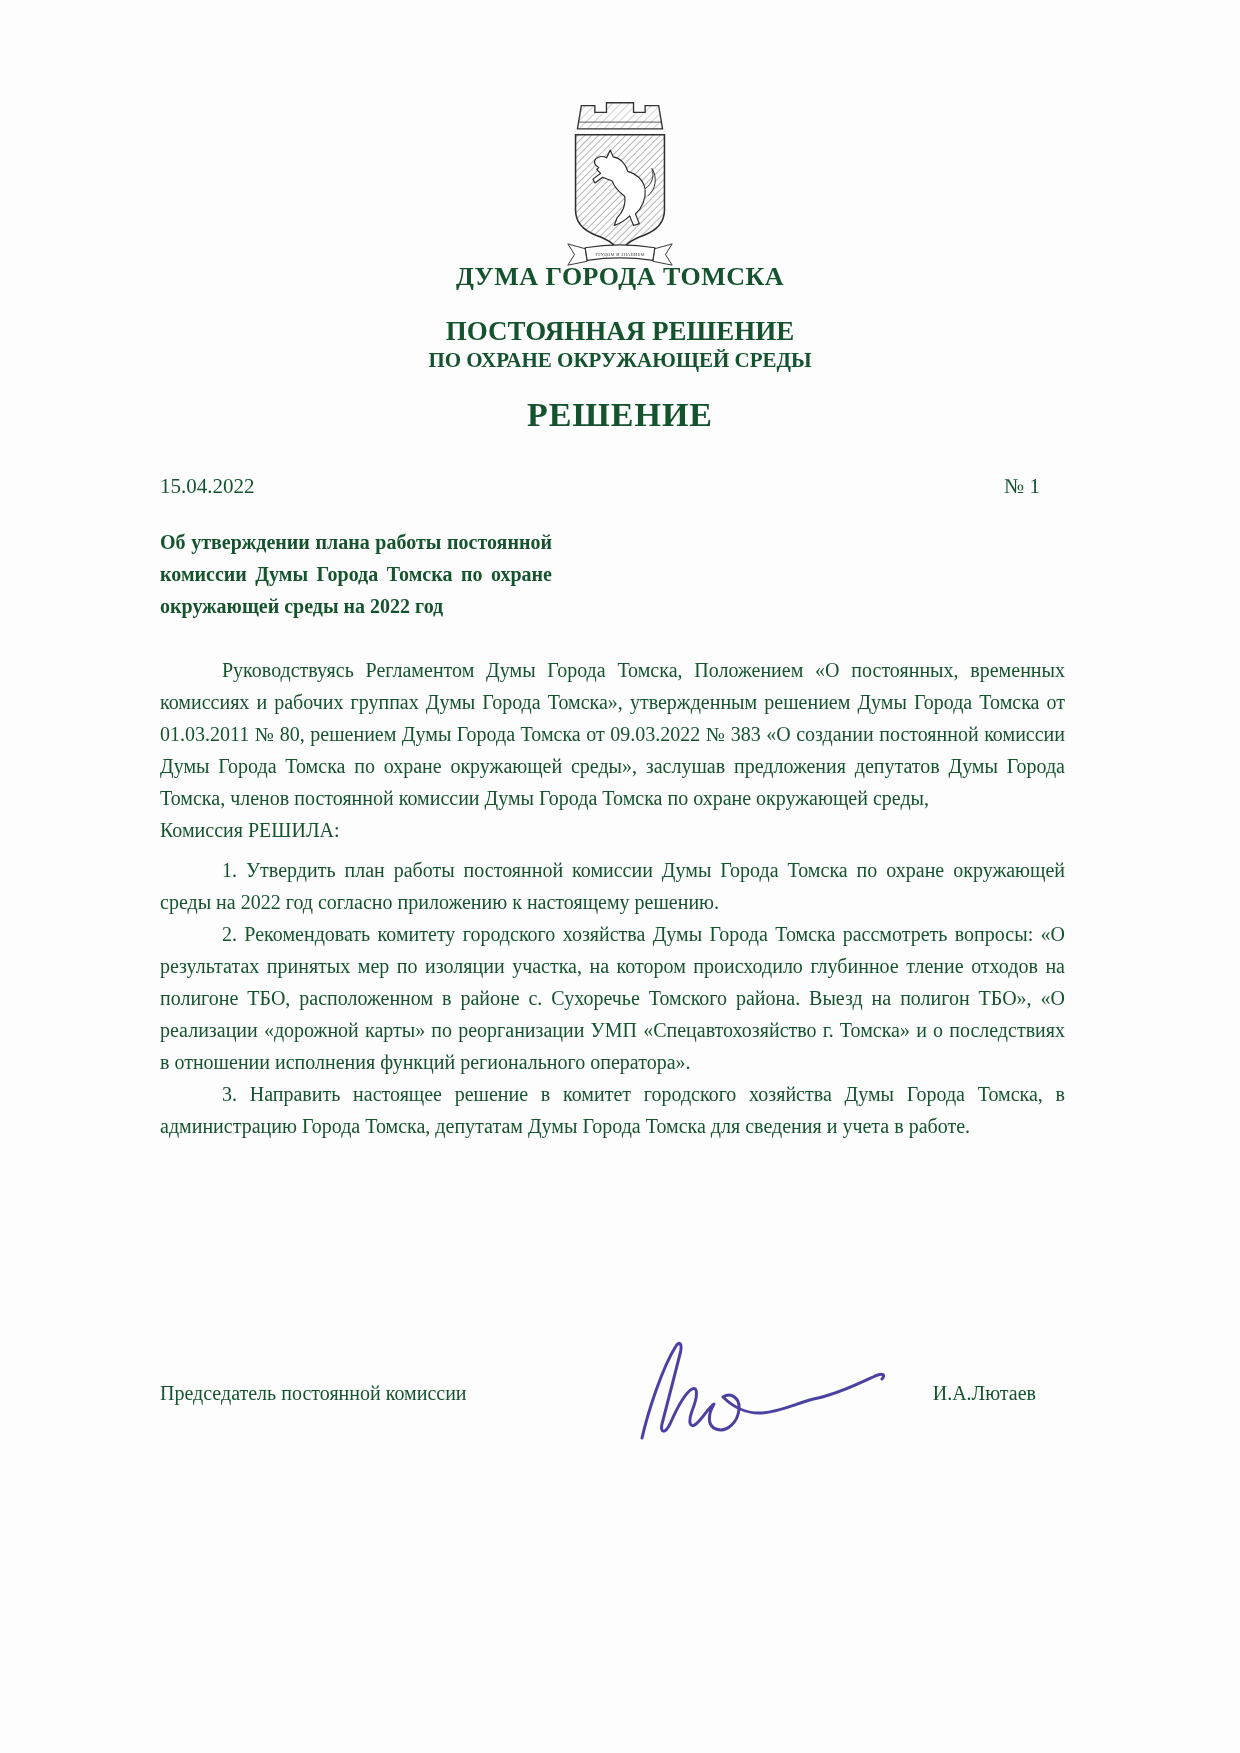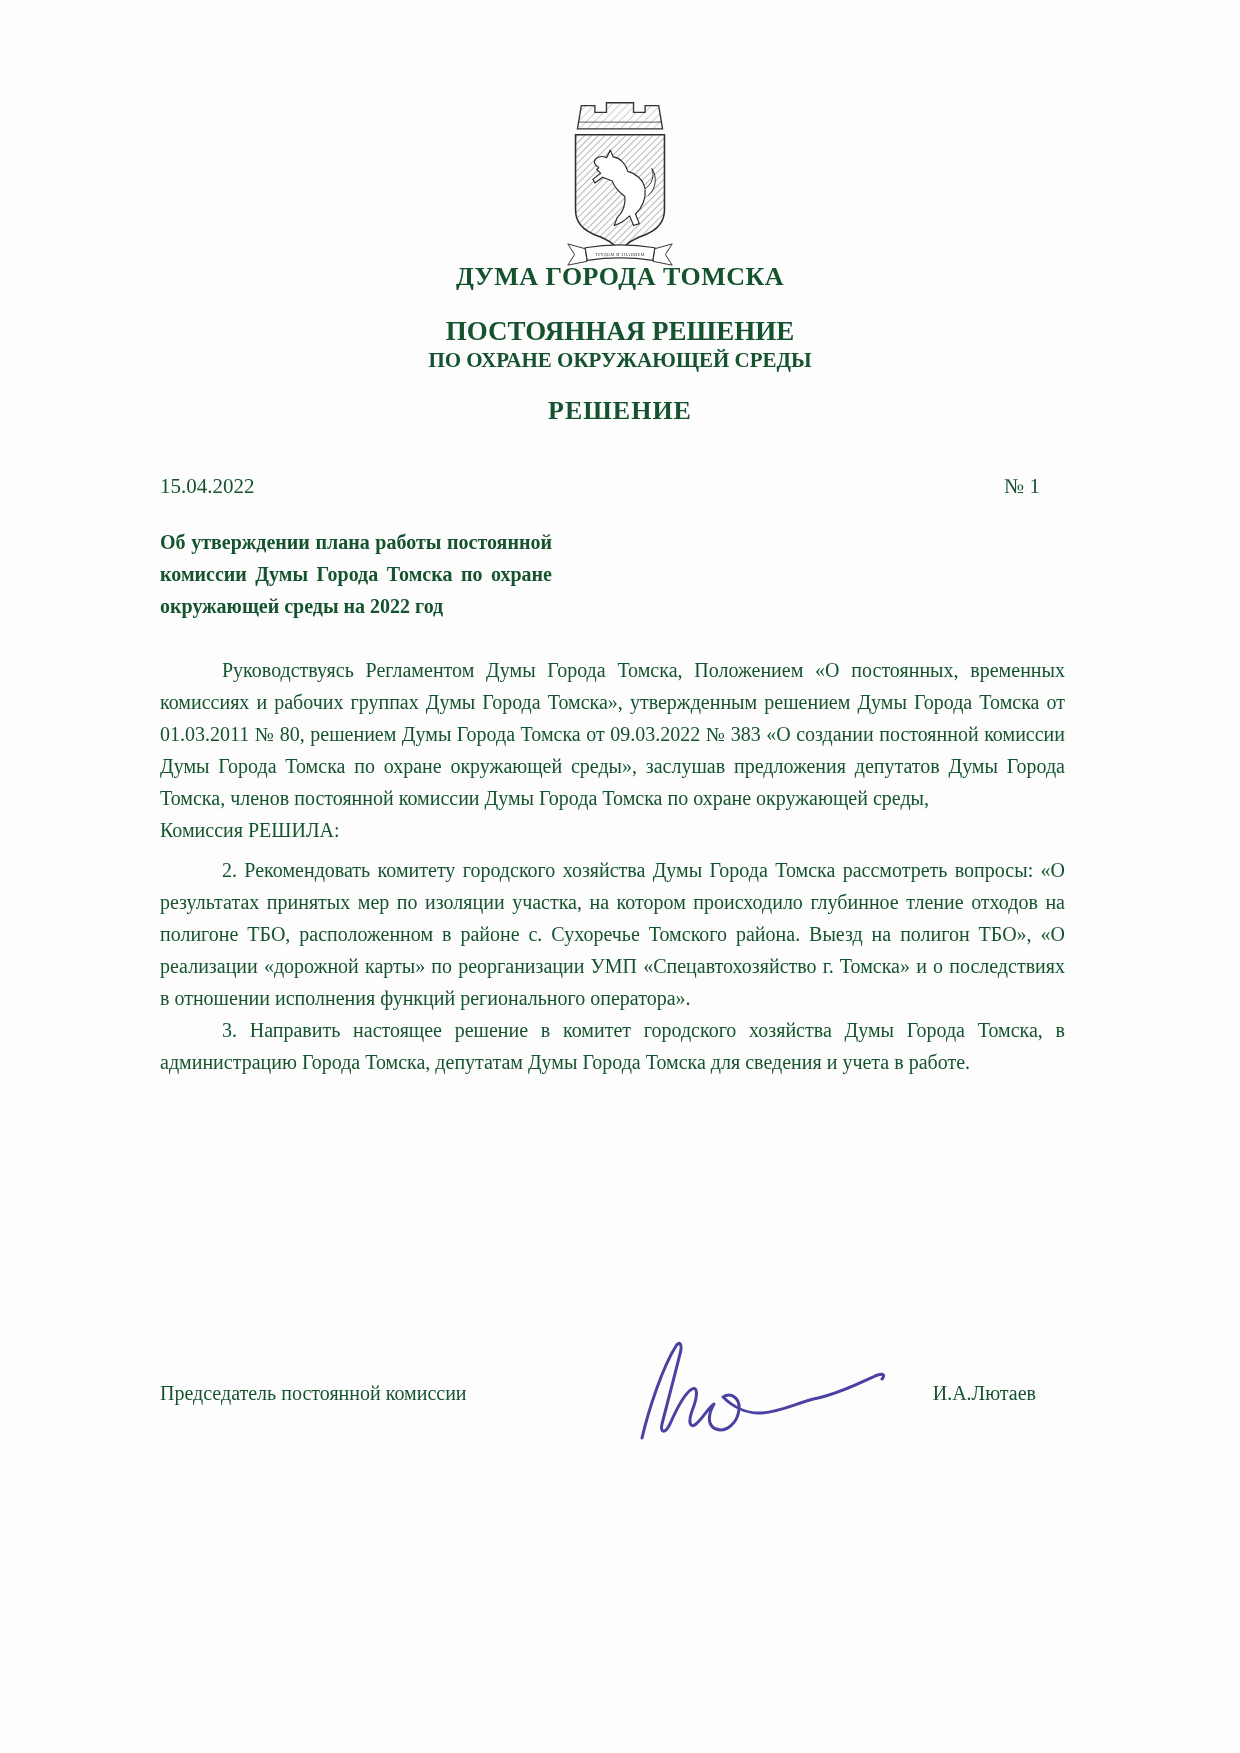--- a/index.html
+++ b/index.html
@@ -10,21 +10,21 @@
     background: #fdfdfd;
     font-family: "Liberation Serif", "DejaVu Serif", serif;
     color: #14532d;
     overflow: hidden;
   }
   .centered { position: absolute; left: 0; width: 100%; text-align: center; }
   .emblem-wrap { position: absolute; left: 562px; top: 96px; width: 116px; height: 174px; }
   .org-name   { top: 262px; font-size: 26px; font-weight: bold; letter-spacing: 0.5px; }
   .comm-line1 { top: 316px; font-size: 27px; font-weight: bold; }
   .comm-line2 { top: 348px; font-size: 21px; font-weight: bold; }
-  .doc-type   { top: 396px; font-size: 26px; font-weight: bold; letter-spacing: 1px; }
+  .doc-type   { top: 396px; font-size: 34px; font-weight: bold; letter-spacing: 1px; }
   .date-row {
     position: absolute; left: 160px; top: 474px; width: 880px;
     display: flex; justify-content: space-between; align-items: center;
     font-size: 21px;
   }
   .subject {
     position: absolute; left: 160px; top: 526px; width: 392px;
     font-size: 20px; font-weight: bold; line-height: 32px;
     text-align: justify;
   }
@@ -92,20 +92,21 @@
   <div class="date-row">
     <span>15.04.2022</span>
     <span>№ 1</span>
   </div>
 
   <div class="subject">Об утверждении плана работы постоянной комиссии Думы Города Томска по охране окружающей среды на 2022 год</div>
 
   <div class="body-text">
     <p>Руководствуясь Регламентом Думы Города Томска, Положением «О постоянных, временных комиссиях и рабочих группах Думы Города Томска», утвержденным решением Думы Города Томска от 01.03.2011 № 80, решением Думы Города Томска от 09.03.2022 № 383 «О создании постоянной комиссии Думы Города Томска по охране окружающей среды», заслушав предложения депутатов Думы Города Томска, членов постоянной комиссии Думы Города Томска по охране окружающей среды,</p>
     <p class="resolved-heading">Комиссия РЕШИЛА:</p>
+    <p>1. Утвердить план работы постоянной комиссии Думы Города Томска по охране окружающей среды на 2022 год согласно приложению к настоящему решению.</p>
     <p>2. Рекомендовать комитету городского хозяйства Думы Города Томска рассмотреть вопросы: «О результатах принятых мер по изоляции участка, на котором происходило глубинное тление отходов на полигоне ТБО, расположенном в районе с. Сухоречье Томского района. Выезд на полигон ТБО», «О реализации «дорожной карты» по реорганизации УМП «Спецавтохозяйство г. Томска» и о последствиях в отношении исполнения функций регионального оператора».</p>
     <p>3. Направить настоящее решение в комитет городского хозяйства Думы Города Томска, в администрацию Города Томска, депутатам Думы Города Томска для сведения и учета в работе.</p>
   </div>
 
   <div class="sig-row">
     <span>Председатель постоянной комиссии</span>
     <span>И.А.Лютаев</span>
   </div>
 
   <svg class="signature-svg" viewBox="0 0 265 110">

